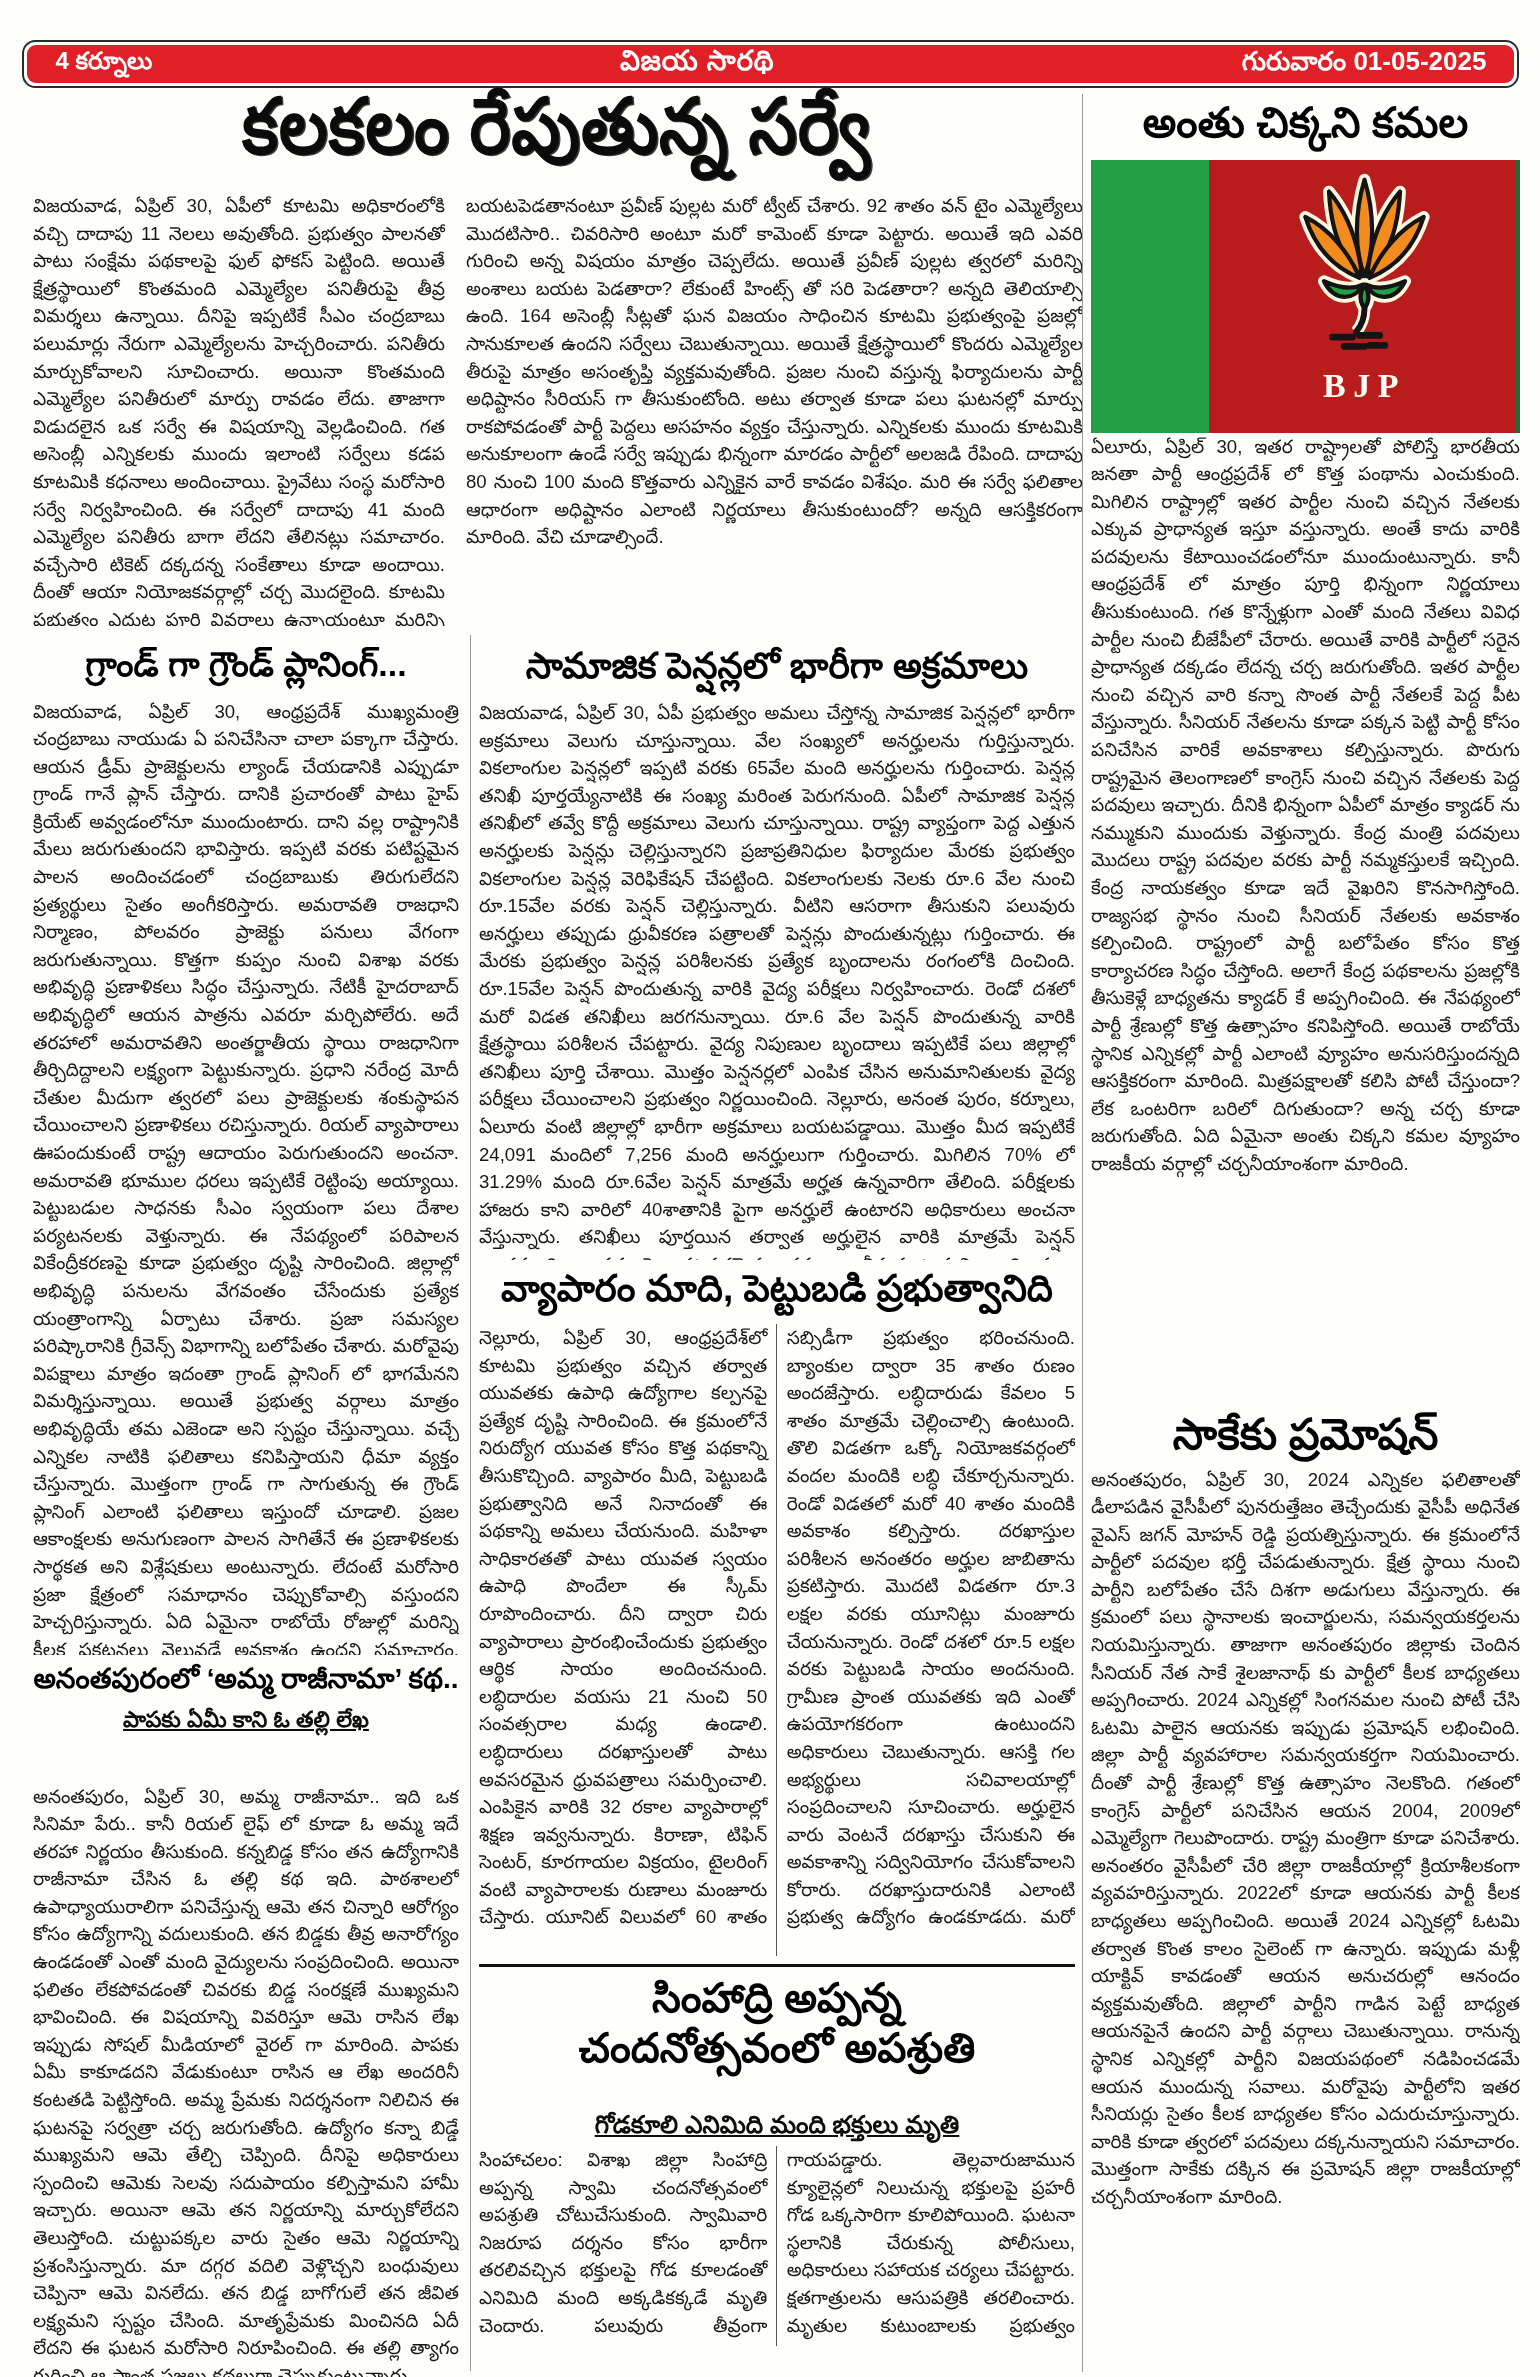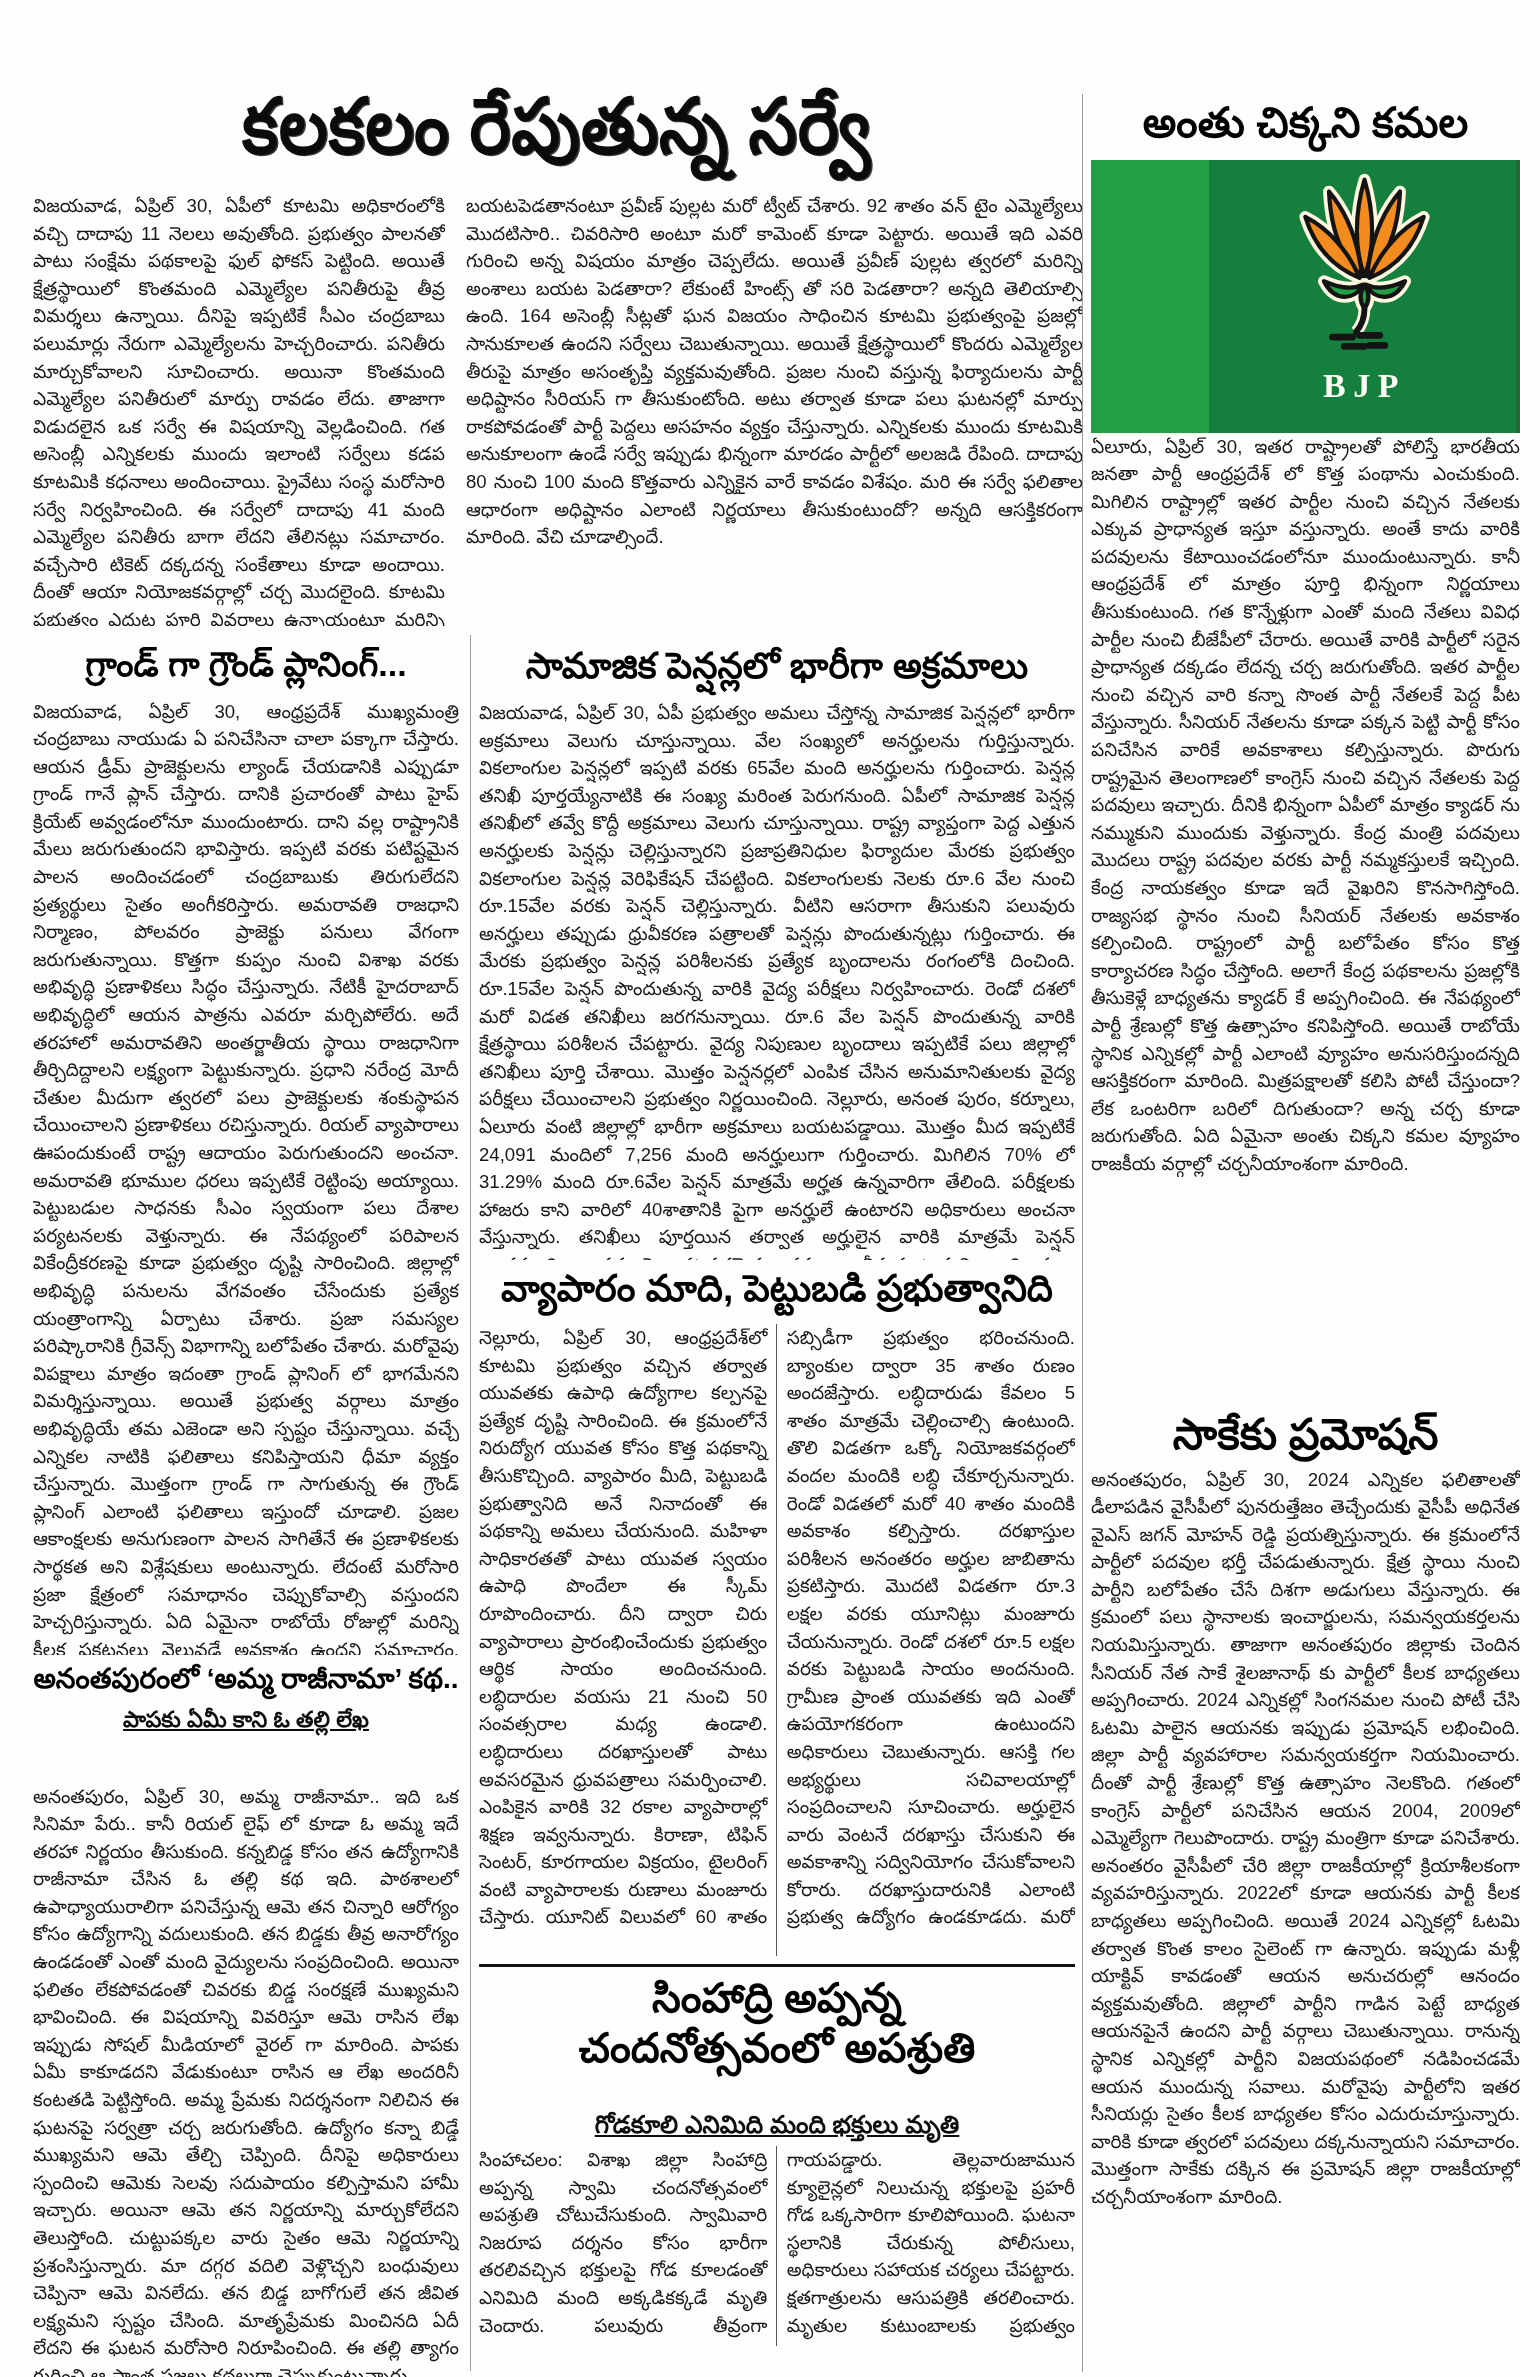--- a/index.html
+++ b/index.html
@@ -63,39 +63,46 @@
   .simhadri-h{font-size:41px;line-height:1.22;height:131px;padding-top:4.5px;box-sizing:border-box;}
   .simhadri-sub{font-size:24.6px;height:40px;line-height:37px;margin-top:7px;}
   .simhadri-body{height:200px;column-count:2;column-gap:19.4px;column-rule:0.7px solid #555;}
 
   .bjp-h{font-size:42px;height:58px;line-height:58px;}
   .bjp-body{height:969px;}
   .promo-h{font-size:43px;height:64px;line-height:64px;margin-top:10.4px;}
   .promo-body{height:871px;}
 
   
-  .bjp-flag{position:relative;margin-top:7.5px;height:273px;background:#15803d;overflow:hidden;}
+  .bjp-flag{position:relative;margin-top:7.5px;height:273px;background:#b91c1c;overflow:hidden;}
   .bjp-flag .green{position:absolute;left:0;top:0;bottom:0;width:118px;background:#23a046;}
   .bjp-flag .edge{position:absolute;right:0;top:0;bottom:0;width:3.7px;background:#1f6b33;}
   .bjp-flag svg{position:absolute;left:188px;top:13.4px;width:171px;height:186px;}
   .bjp-word{
     position:absolute;left:118px;right:0;top:207px;text-align:center;color:#fffdf5;
     font-family:"Liberation Serif","DejaVu Serif",serif;font-weight:bold;font-size:34px;letter-spacing:7.5px;
   }
 
   
   .vline{position:absolute;width:0.7px;background:#9b9b9b;}
   .vl-left{left:470px;top:635px;height:1736px;}
   .vl-right{left:1082px;top:94px;height:2278px;}
 </style>
 </head>
 <body>
 
 <div class="page">
 
+  <div class="masthead">
+    <div class="masthead-inner">
+      <span class="m-left">4 కర్నూలు</span>
+      <span class="m-center">విజయ సారథి</span>
+      <span class="m-right">గురువారం 01-05-2025</span>
+    </div>
+  </div>
 
   <div class="lead-headline">కలకలం రేపుతున్న సర్వే</div>
 
   <div class="top-story">
     <div class="bodytext top-col1">విజయవాడ, ఏప్రిల్ 30, ఏపీలో కూటమి అధికారంలోకి వచ్చి దాదాపు 11 నెలలు అవుతోంది. ప్రభుత్వం పాలనతో పాటు సంక్షేమ పథకాలపై ఫుల్ ఫోకస్ పెట్టింది. అయితే క్షేత్రస్థాయిలో కొంతమంది ఎమ్మెల్యేల పనితీరుపై తీవ్ర విమర్శలు ఉన్నాయి. దీనిపై ఇప్పటికే సీఎం చంద్రబాబు పలుమార్లు నేరుగా ఎమ్మెల్యేలను హెచ్చరించారు. పనితీరు మార్చుకోవాలని సూచించారు. అయినా కొంతమంది ఎమ్మెల్యేల పనితీరులో మార్పు రావడం లేదు. తాజాగా విడుదలైన ఒక సర్వే ఈ విషయాన్ని వెల్లడించింది. గత అసెంబ్లీ ఎన్నికలకు ముందు ఇలాంటి సర్వేలు కడప కూటమికి కధనాలు అందించాయి. ప్రైవేటు సంస్థ మరోసారి సర్వే నిర్వహించింది. ఈ సర్వేలో దాదాపు 41 మంది ఎమ్మెల్యేల పనితీరు బాగా లేదని తేలినట్లు సమాచారం. వచ్చేసారి టికెట్ దక్కదన్న సంకేతాలు కూడా అందాయి. దీంతో ఆయా నియోజకవర్గాల్లో చర్చ మొదలైంది. కూటమి ప్రభుత్వం ఎదుట పూర్తి వివరాలు ఉన్నాయంటూ మరిన్ని సంచలన విషయాలు</div>
     <div class="bodytext top-col2">బయటపెడతానంటూ ప్రవీణ్ పుల్లట మరో ట్వీట్ చేశారు. 92 శాతం వన్ టైం ఎమ్మెల్యేలు మొదటిసారి.. చివరిసారి అంటూ మరో కామెంట్ కూడా పెట్టారు. అయితే ఇది ఎవరి గురించి అన్న విషయం మాత్రం చెప్పలేదు. అయితే ప్రవీణ్ పుల్లట త్వరలో మరిన్ని అంశాలు బయట పెడతారా? లేకుంటే హింట్స్ తో సరి పెడతారా? అన్నది తెలియాల్సి ఉంది. 164 అసెంబ్లీ సీట్లతో ఘన విజయం సాధించిన కూటమి ప్రభుత్వంపై ప్రజల్లో సానుకూలత ఉందని సర్వేలు చెబుతున్నాయి. అయితే క్షేత్రస్థాయిలో కొందరు ఎమ్మెల్యేల తీరుపై మాత్రం అసంతృప్తి వ్యక్తమవుతోంది. ప్రజల నుంచి వస్తున్న ఫిర్యాదులను పార్టీ అధిష్టానం సీరియస్ గా తీసుకుంటోంది. అటు తర్వాత కూడా పలు ఘటనల్లో మార్పు రాకపోవడంతో పార్టీ పెద్దలు అసహనం వ్యక్తం చేస్తున్నారు. ఎన్నికలకు ముందు కూటమికి అనుకూలంగా ఉండే సర్వే ఇప్పుడు భిన్నంగా మారడం పార్టీలో అలజడి రేపింది. దాదాపు 80 నుంచి 100 మంది కొత్తవారు ఎన్నికైన వారే కావడం విశేషం. మరి ఈ సర్వే ఫలితాల ఆధారంగా అధిష్టానం ఎలాంటి నిర్ణయాలు తీసుకుంటుందో? అన్నది ఆసక్తికరంగా మారింది. వేచి చూడాల్సిందే.</div>
   </div>
 
   <div class="vline vl-left"></div>
   <div class="vline vl-right"></div>

